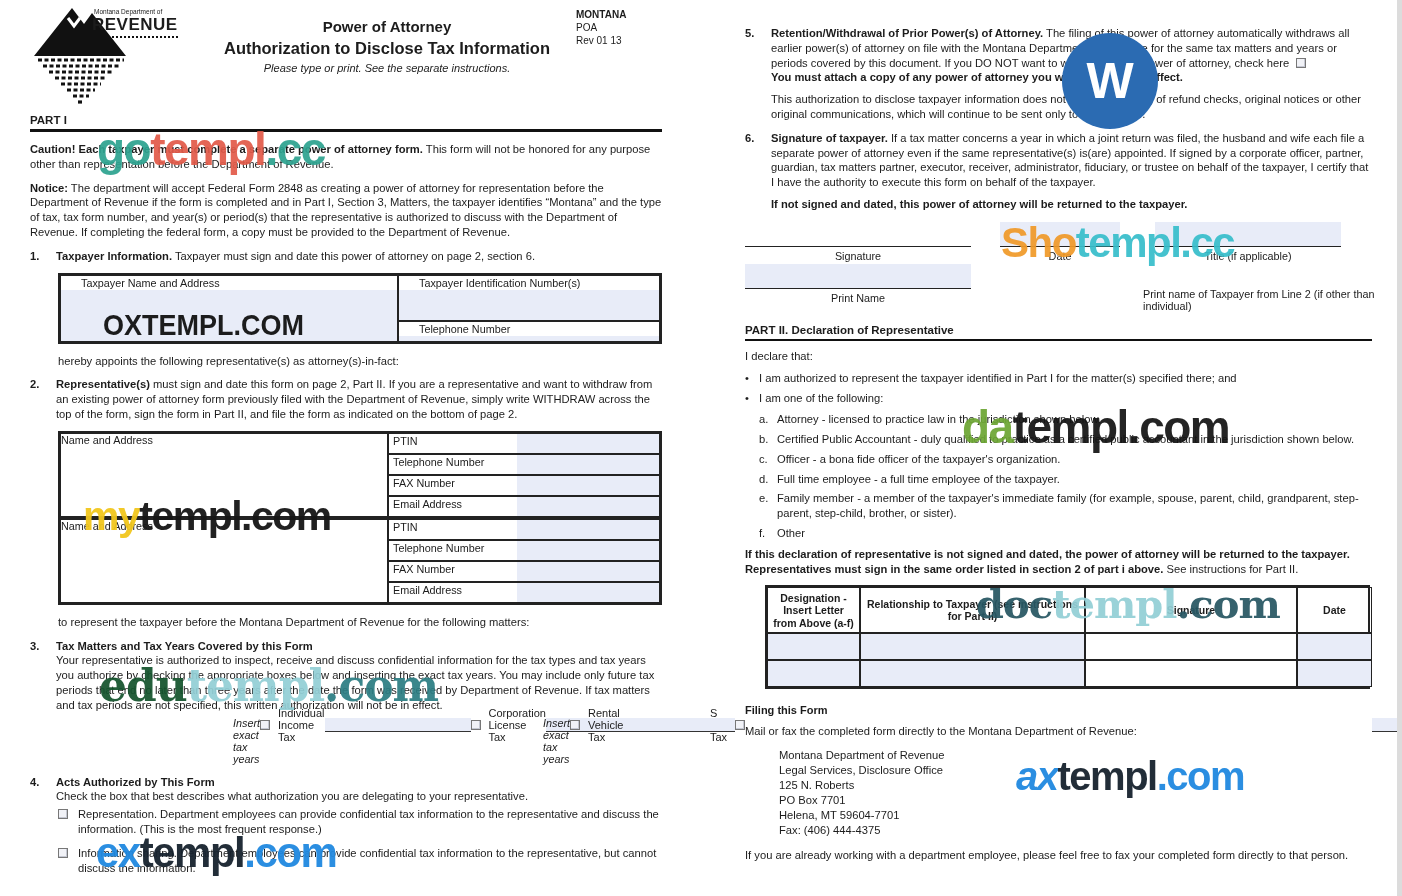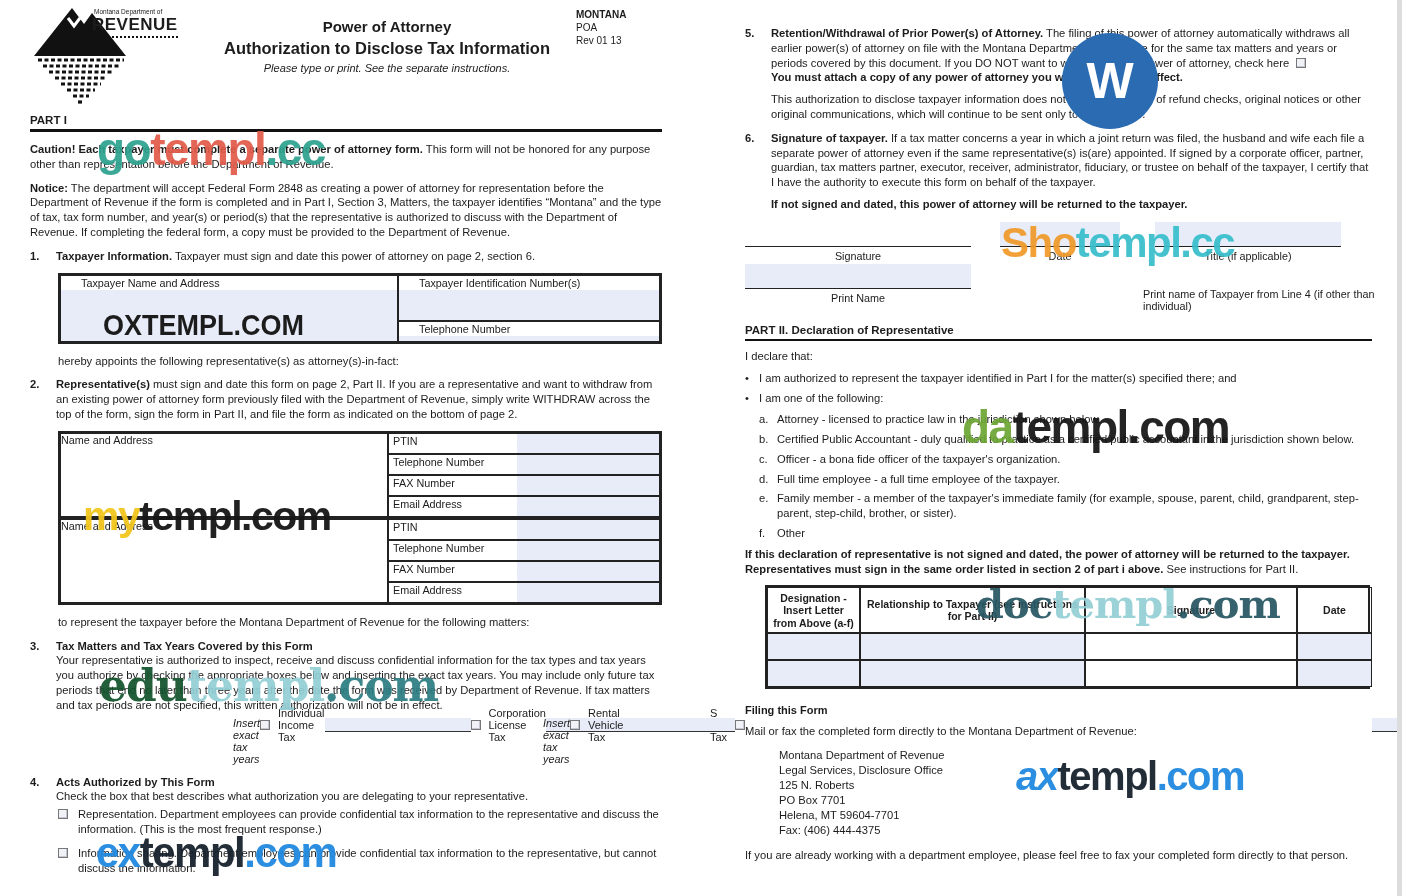--- a/index.html
+++ b/index.html
@@ -321,21 +321,21 @@
       <div class="bx" style="left:410px; top:0; width:186px;"></div>
       <div class="ln" style="left:0;     top:24px; width:226px;"></div>
       <div class="ln" style="left:255px; top:24px; width:120px;"></div>
       <div class="ln" style="left:410px; top:24px; width:186px;"></div>
       <div class="lab" style="left:0;     top:28px; width:226px;">Signature</div>
       <div class="lab" style="left:255px; top:28px; width:120px;">Date</div>
       <div class="lab" style="left:410px; top:28px; width:186px;">Title (if applicable)</div>
       <div class="bx" style="left:0; top:42px; width:226px;"></div>
       <div class="ln" style="left:0; top:66px; width:226px;"></div>
       <div class="lab" style="left:0; top:70px; width:226px;">Print Name</div>
-      <div class="lab" style="left:398px; top:66px; width:236px; text-align:left;">Print name of Taxpayer from Line 4 (if other than individual)</div>
+      <div class="lab" style="left:398px; top:66px; width:236px; text-align:left;">Print name of Taxpayer from Line 2 (if other than individual)</div>
     </div>
 
     <div class="part-label">PART II. Declaration of Representative</div>
     <div class="rule2"></div>
 
     <p class="para" style="margin-bottom:7px;">I declare that:</p>
 
     <div class="bullet">
         <span class="dot">•</span>
         <span>I am authorized to represent the taxpayer identified in Part I for the matter(s) specified there; and</span>

